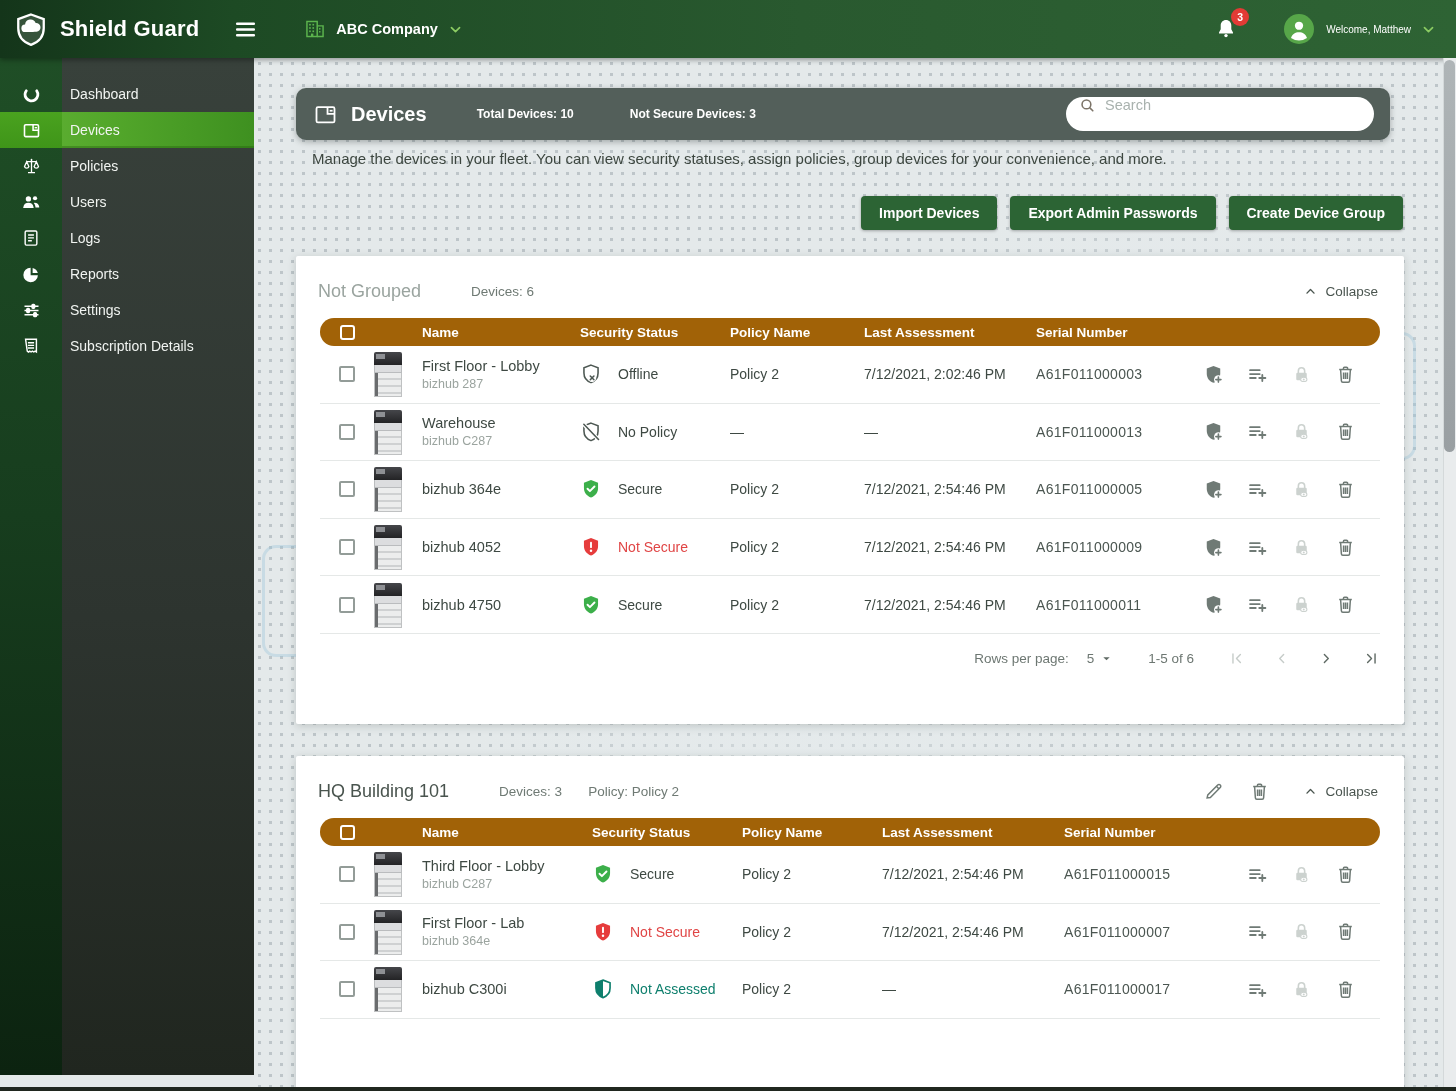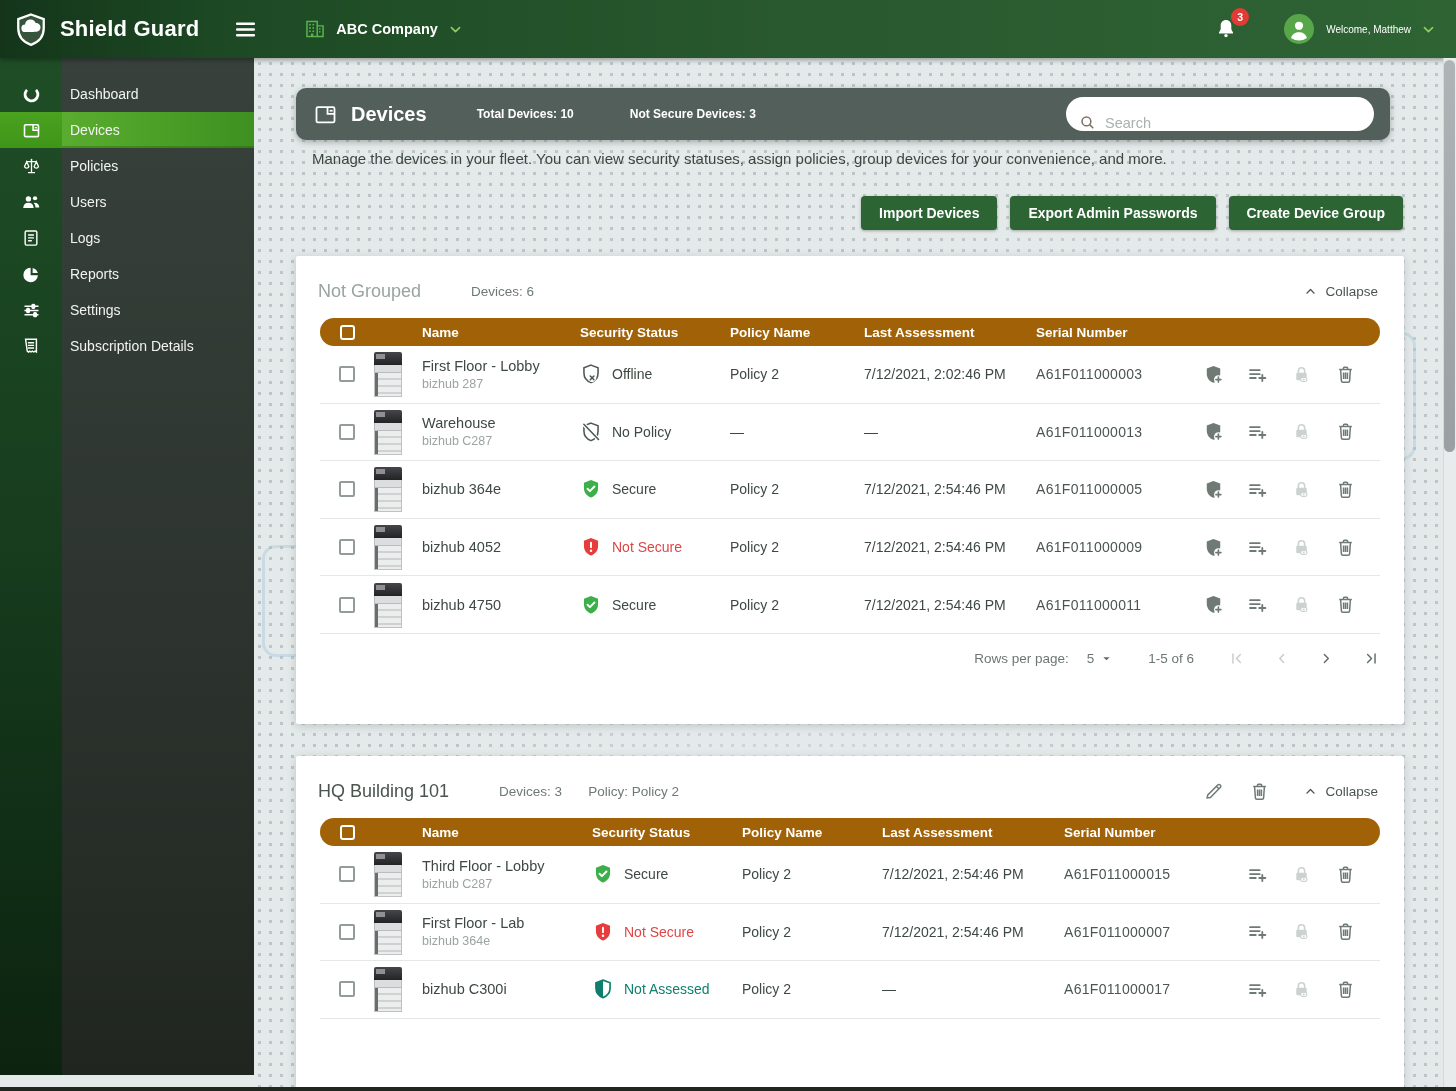--- a/index.html
+++ b/index.html
@@ -49,21 +49,21 @@
     box-shadow:inset 0 -2px 0 rgba(30,90,10,.35)}
   .nav-item.active .nav-icon{background:linear-gradient(180deg,#4aa21f,#3f9519)}
 
   
   .page-bar{position:absolute;left:296px;top:88px;width:1094px;height:52px;background:#535f5a;
     border-radius:10px;display:flex;align-items:center;padding:0 16px;z-index:3;
     box-shadow:0 2px 6px rgba(40,50,45,.35)}
   .page-title{color:#fff;font-size:20px;font-weight:700;margin-left:12px}
   .page-stats{display:flex;gap:56px;margin-left:50px;color:#fff;font-size:12px;font-weight:600}
   .search{margin-left:auto;width:308px;height:34px;background:#fff;border-radius:17px;display:flex;
-    align-items:flex-end;padding:0 13px;gap:9px}
+    align-items:flex-start;padding:0 13px;gap:9px}
   .search input{border:none;outline:none;font-size:14.5px;color:#4c564f;width:100%;
     font-family:inherit;background:transparent}
   .search input::placeholder{color:#a9b2ae}
   .page-desc{position:absolute;left:312px;top:150px;font-size:15px;color:#3c463f;z-index:3}
   .action-buttons{position:absolute;top:196px;right:53px;display:flex;gap:13px;z-index:3}
   .btn{height:34px;background:#2c6434;color:#fff;font-size:14px;font-weight:700;border:none;
     border-radius:4px;padding:8px 18px;font-family:inherit;cursor:pointer;box-shadow:0 1px 3px rgba(0,0,0,.3)}
 
   
   .card{position:absolute;left:296px;width:1108px;background:#fff;border-radius:2px;z-index:3;
@@ -92,21 +92,21 @@
   .checkbox{width:16px;height:16px;border:2px solid #939c98;border-radius:2px;background:#fff;cursor:pointer}
   .printer{display:inline-flex;flex-direction:column;width:28px;height:45px}
   .p-top{height:13px;background:linear-gradient(180deg,#45464a,#232325);border-radius:2px 2px 0 0;position:relative}
   .p-top::after{content:'';position:absolute;left:2px;top:2px;width:9px;height:5px;background:#8e9094}
   .p-mid{height:8px;background:#dcdddf;border:1px solid #babcbe;border-top:none}
   .p-body{flex:1;background:repeating-linear-gradient(180deg,#eceded 0 5px,#cfd1d2 5px 7px);
     border:1px solid #bfc1c2;border-top:none;box-shadow:inset 3px 0 0 #6a6c6e}
   .col-name{display:flex;flex-direction:column;justify-content:center}
   .dev-name{font-size:14.5px;color:#3e4943}
   .dev-model{font-size:12.5px;color:#9ba49f;margin-top:3px}
-  .c-status{display:flex;align-items:center;gap:10px;font-size:14px;color:#3e4943}
+  .c-status{display:flex;align-items:center;gap:16px;font-size:14px;color:#3e4943}
   .sicon{display:flex}
   .st-not-secure{color:#e04545}
   .st-not-assessed{color:#0e7f6d}
   .c-policy,.c-assess{font-size:14px;color:#3e4943}
   .c-serial{font-size:14px;color:#4b5651;letter-spacing:.3px}
   .c-actions{display:flex;justify-content:flex-end;align-items:center;gap:23px;padding-right:24px}
   .action{display:flex;cursor:pointer}
   .action.disabled{cursor:default}
 
   .pagination{height:50px;display:flex;align-items:center;justify-content:flex-end;

